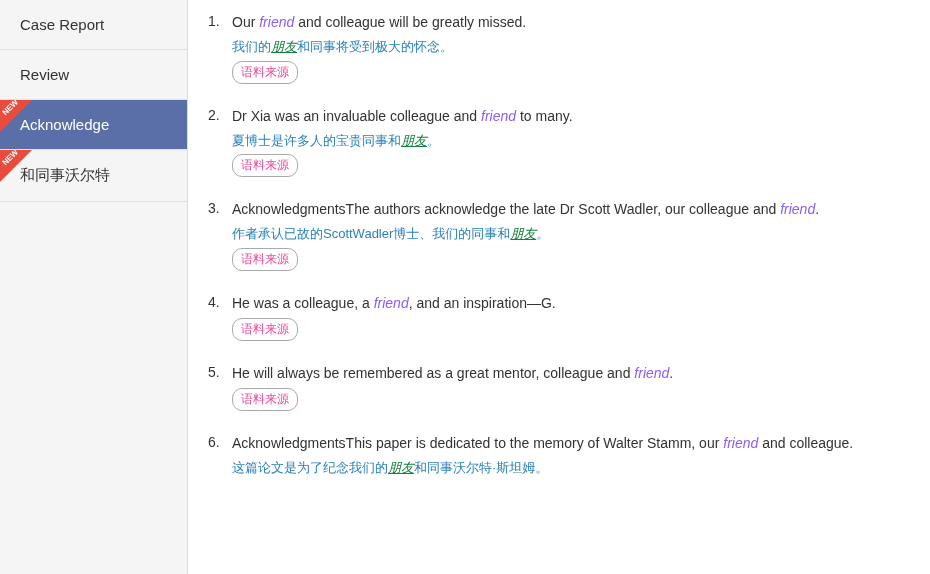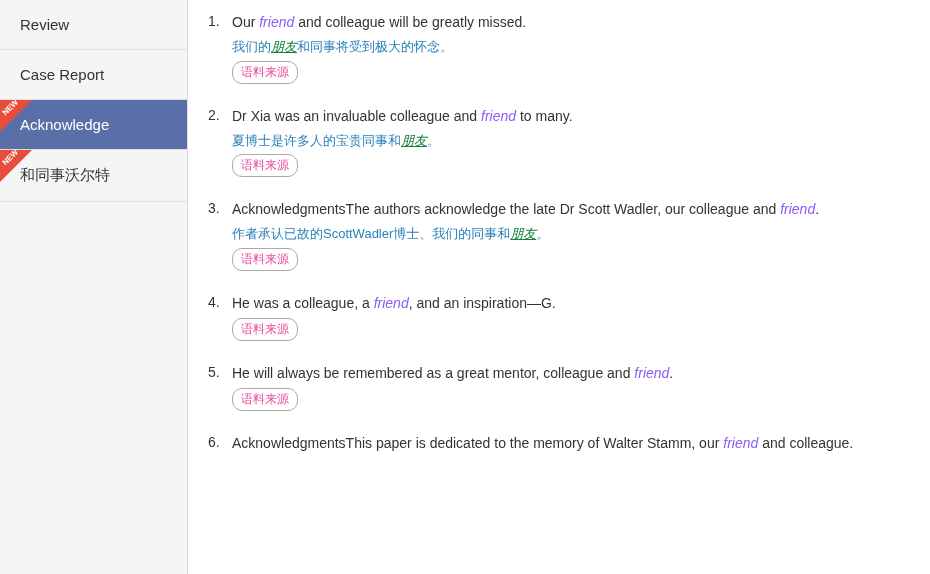--- a/index.html
+++ b/index.html
@@ -112,25 +112,25 @@
       background: #fff;
       margin-bottom: 4px;
     }
   </style>
 </head>
 <body>
 
 <div class="sidebar">
 
   <div class="sidebar-item">
+    <span>Case Report</span>
+  </div>
+
+  <div class="sidebar-item">
     <span>Review</span>
-  </div>
-
-  <div class="sidebar-item">
-    <span>Case Report</span>
   </div>
 
   <div class="sidebar-item active">
     <div class="badge-wrap">
       <div class="new-triangle"></div>
       <span class="new-text">NEW</span>
     </div>
     <span>Acknowledge</span>
   </div>
 
@@ -204,15 +204,18 @@
     <button class="source-btn">语料来源</button>
   </div>
 
   <div class="result-item">
     <div class="result-row">
       <span class="result-index">6.</span>
       <span class="result-text">
         AcknowledgmentsThis paper is dedicated to the memory of Walter Stamm, our <em>friend</em> and colleague.
       </span>
     </div>
+    <div class="result-translation">
+      这篇论文是为了纪念我们的<em>朋友</em>和同事沃尔特·斯坦姆。
+    </div>
   </div>
 
 </div>
 
 </body></html>

